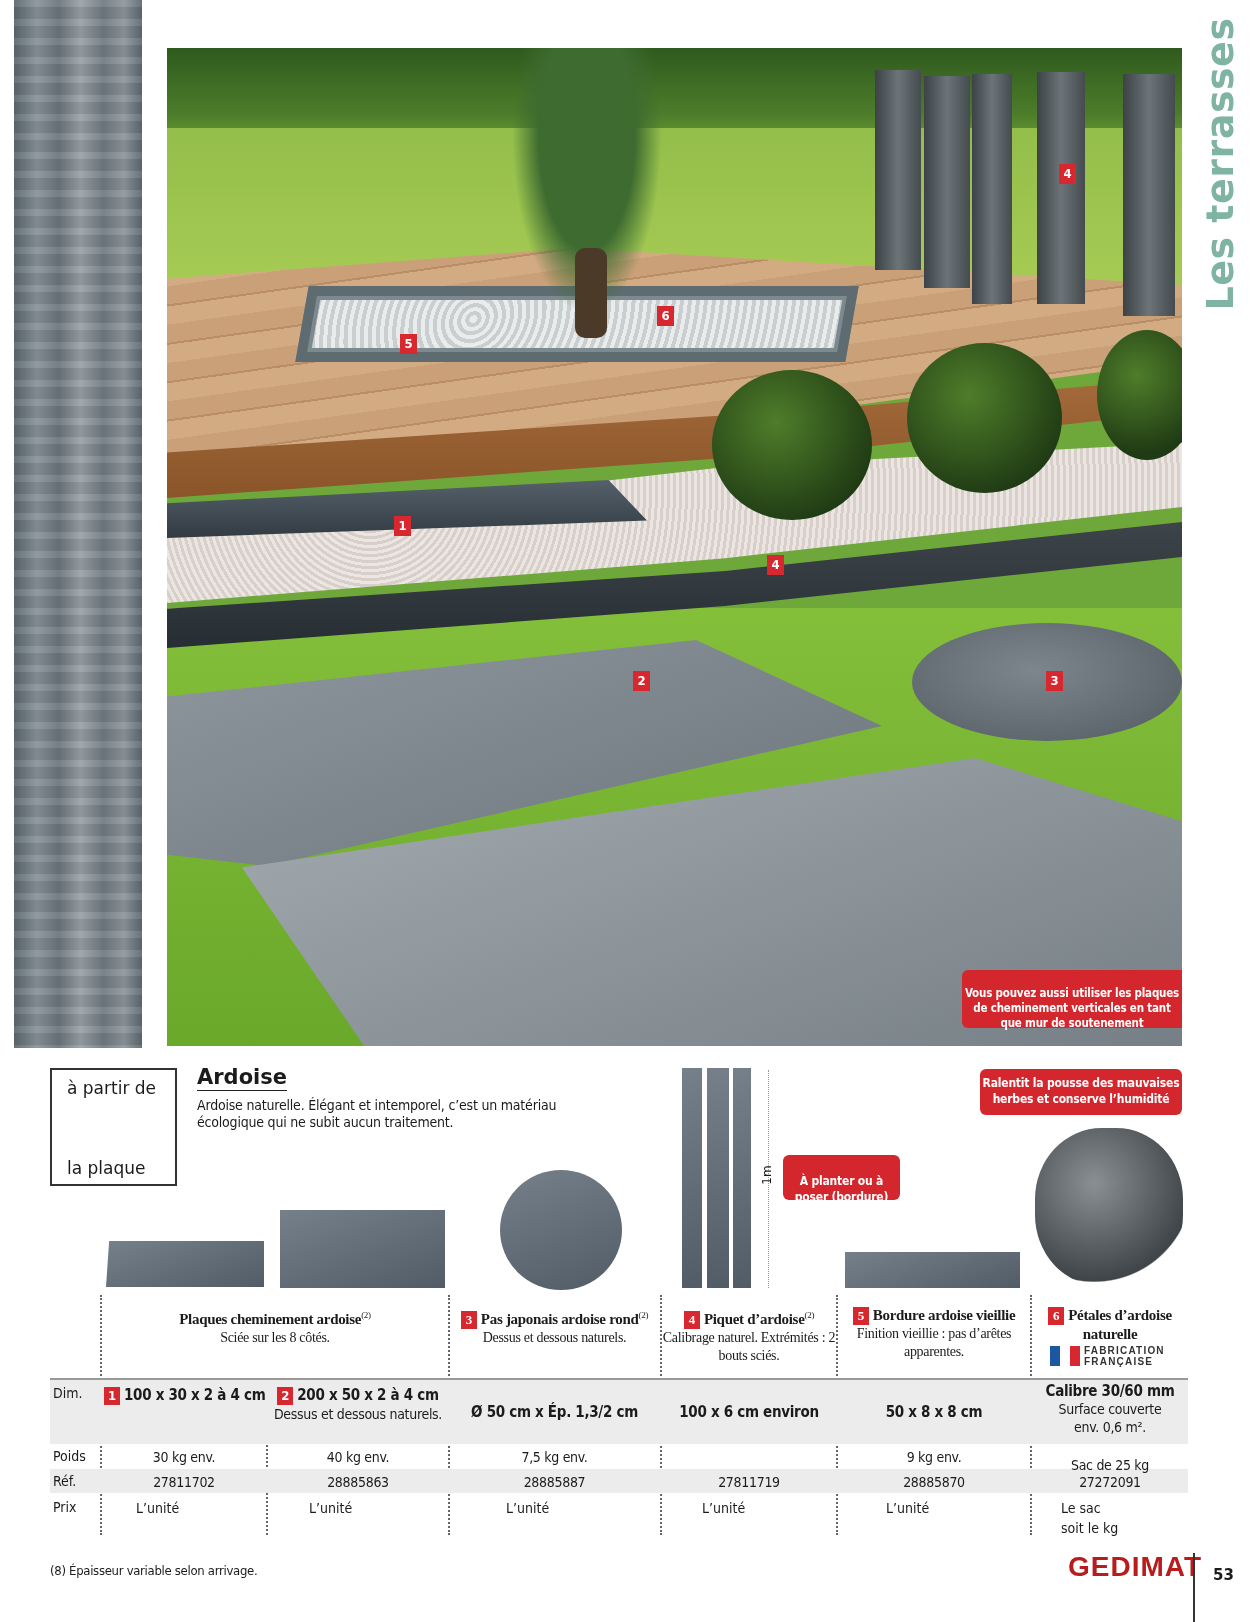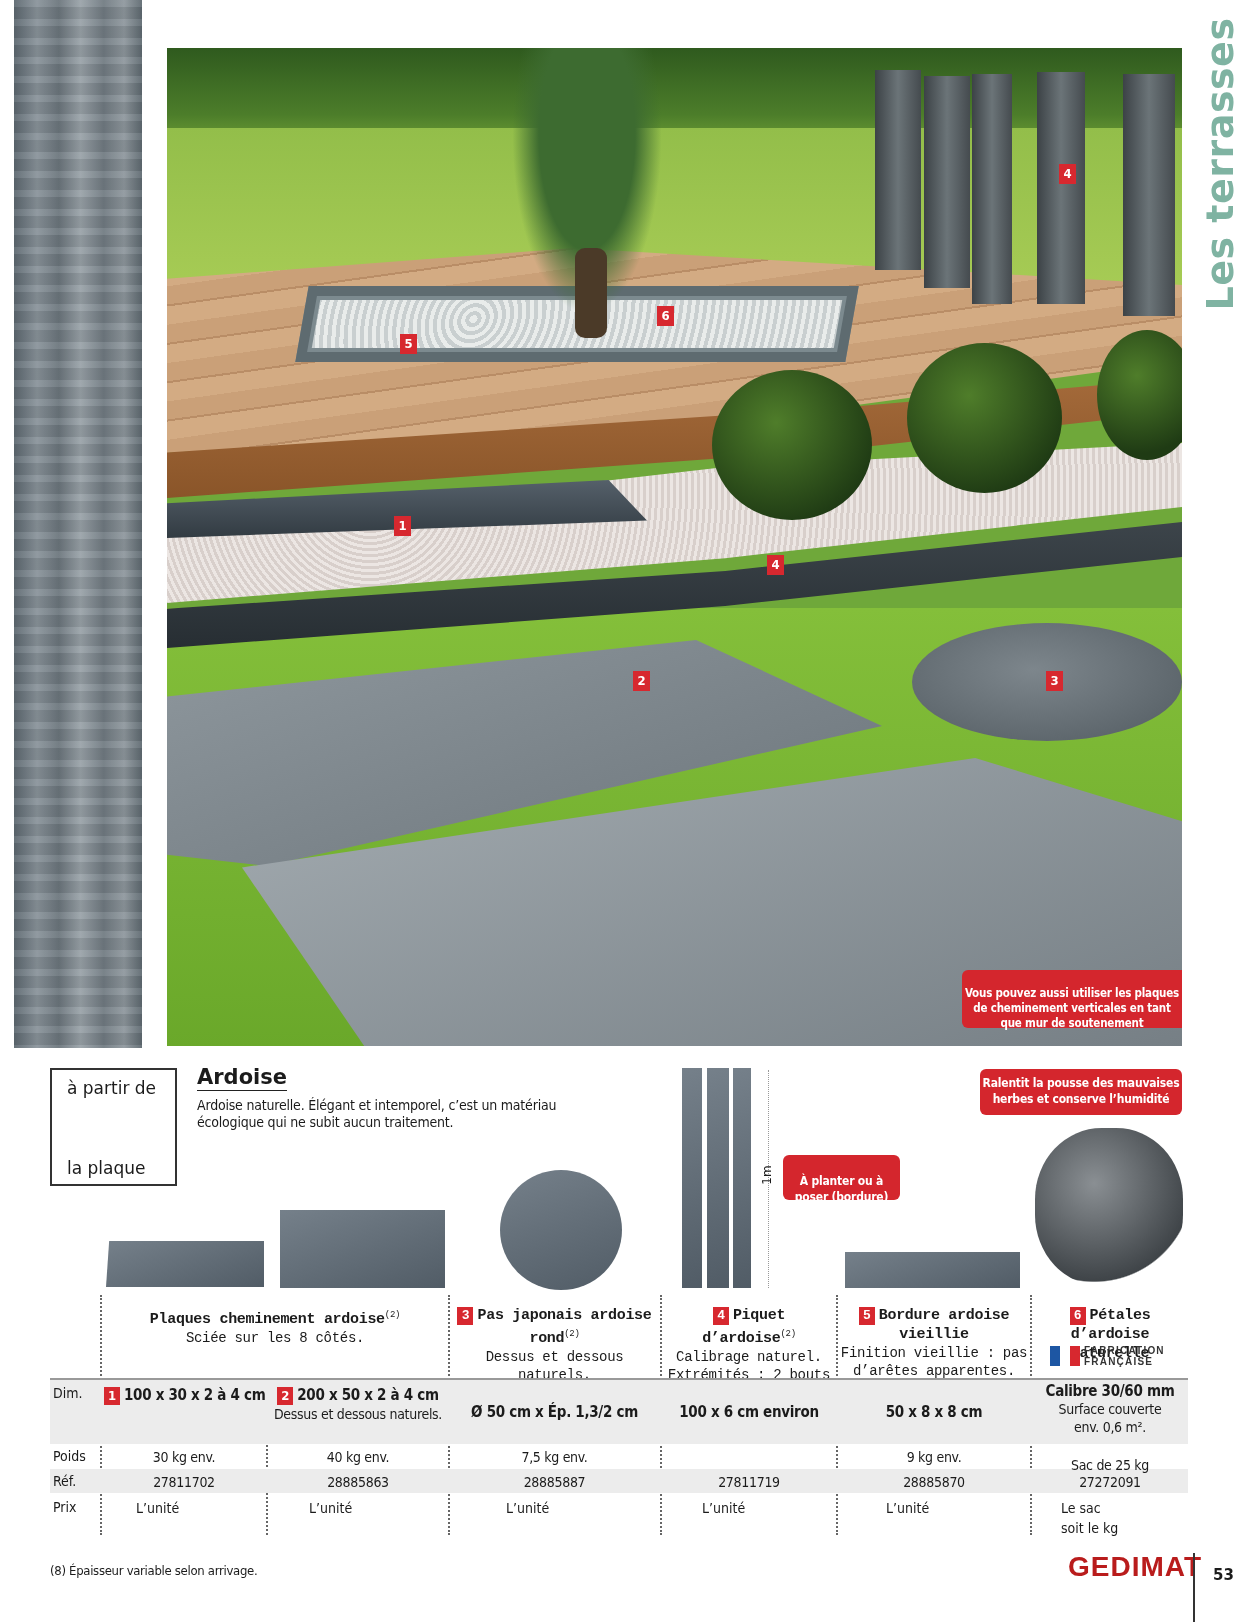--- a/index.html
+++ b/index.html
@@ -65,21 +65,21 @@
            border-bottom: 1.5px solid #222; padding-bottom: 1px; }
   #desc { left: 197px; top: 1097px; width: 360px; font-size: 14px; line-height: 17px; font-family:"DejaVu Sans Condensed","DejaVu Sans",sans-serif; letter-spacing:-0.2px; }
 
   .prod-img { position:absolute; }
   .slate { background: linear-gradient(160deg,#75808a,#515c66); }
   .ruler { position:absolute; border-left: 1px dotted #999; }
   .ruler-label { position:absolute; font-size:12px; transform: rotate(-90deg); font-family:"DejaVu Sans",sans-serif; }
 
   
   .vline { position:absolute; top:1295px; width:0; height:240px; border-left: 2px dotted #666; }
-  .head { position:absolute; text-align:center; font-family:Liberation Mono, monospace; font-size:14px; line-height:18px; letter-spacing:-0.3px; }
+  .head { position:absolute; text-align:center; font-family:Liberation Serif, serif; font-size:14px; line-height:18px; letter-spacing:-0.3px; }
   .head .nm { font-weight:bold; font-size:15px; }
   .head sup { font-size:9px; }
   .num { display:inline-block; background:#d7282f; color:#fff; font-weight:bold; font-size:13px; width:16px; height:18px; line-height:18px; text-align:center; margin-right:4px; }
   .row-bg { position:absolute; left:50px; width:1138px; background:#ececec; }
   .rowlabel { position:absolute; left:53px; font-size:14px; font-family:"DejaVu Sans Condensed","DejaVu Sans",sans-serif; }
   .cell { position:absolute; text-align:center; font-size:14px; font-family:"DejaVu Sans Condensed","DejaVu Sans",sans-serif; letter-spacing:-0.3px; line-height:18px; }
   .cell.b { font-weight:bold; font-size:15px; }
   .prix { position:absolute; font-size:14px; font-family:"DejaVu Sans Condensed","DejaVu Sans",sans-serif; line-height:20px; }
 
   #footnote { left: 50px; top: 1563px; font-size: 13px; font-family:"DejaVu Sans Condensed","DejaVu Sans",sans-serif; letter-spacing:-0.3px; }

